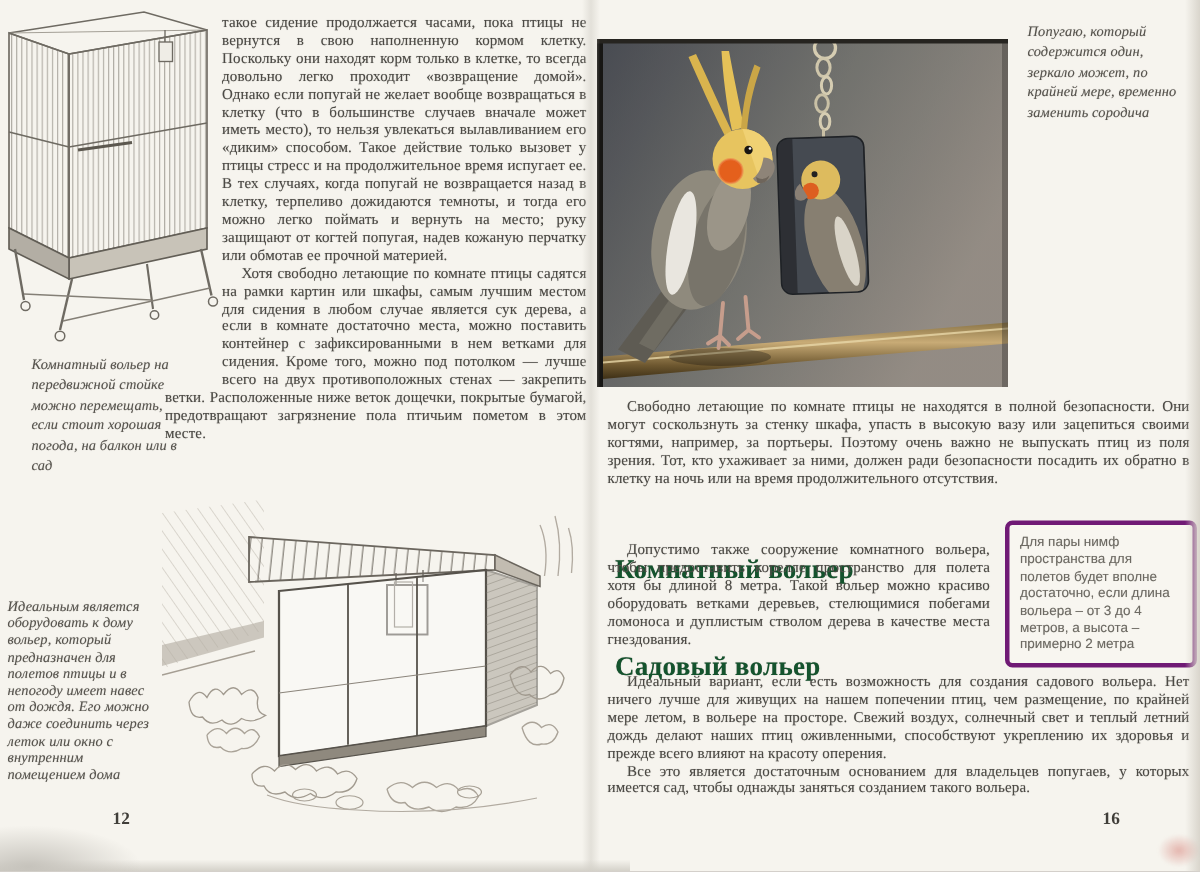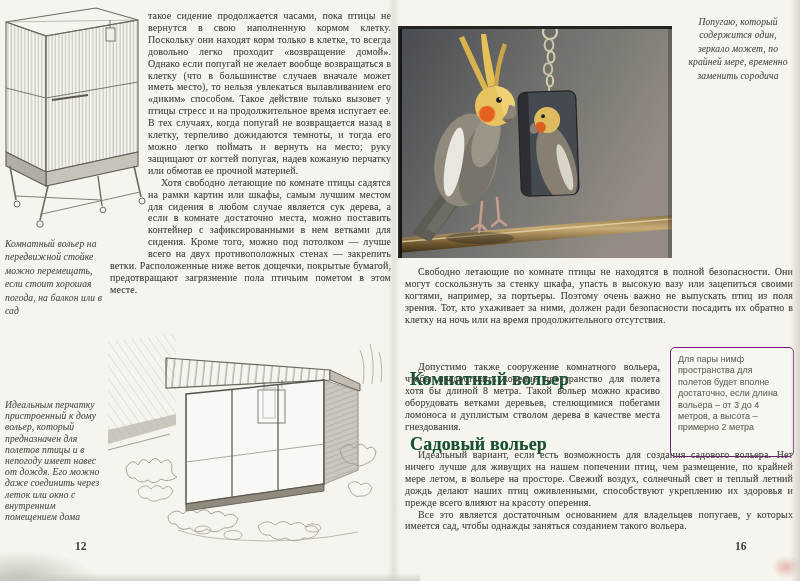--- a/index.html
+++ b/index.html
@@ -25,22 +25,22 @@
   }
   .cap-lh-big { line-height:13.4px; }
   .cap-lh-small { line-height:11.2px; }
   .sec-title {
     font-family:"Liberation Serif", serif; font-weight:bold;
     font-size:18px; color:#14532d; letter-spacing:.2px;
     text-shadow:0 0 .5px rgba(70,68,63,.5);
     margin-top:24px;
   }
   .tipbox {
-    border:1px solid #701a75; border-radius:5px;
-    background:#f8f6f0; padding:6px 7px 22px 7px;
+    border:3px solid #701a75; border-radius:5px;
+    background:#f8f6f0; padding:6px 7px 6px 7px;
     font-family:"Liberation Sans", sans-serif;
     font-size:9px; line-height:11.4px; color:#6d6a63;
     text-shadow:0 0 .5px rgba(110,107,100,.4);
   }
   .pagenum {
     font-family:"Liberation Serif", serif; font-weight:bold;
     font-size:11.5px; color:#403e39;
   }
   .col-spacer { float:left; width:38px; height:250px; }
 
@@ -112,21 +112,21 @@
       <circle cx="17" cy="204" r="3" fill="none" stroke="#6e6a62" stroke-width="1"></circle>
       <circle cx="103" cy="210" r="2.8" fill="none" stroke="#6e6a62" stroke-width="1"></circle>
     </svg>
 
     <div class="abs body-text" style="left:110px;top:10px;width:281px;">
       <div class="col-spacer"></div>
       <div>такое сидение продолжается часами, пока птицы не вернутся в свою наполненную кормом клетку. Поскольку они находят корм только в клетке, то всегда довольно легко проходит «возвращение домой». Однако если попугай не желает вообще возвращаться в клетку (что в большинстве случаев вначале может иметь место), то нельзя увлекаться вылавливанием его «диким» способом. Такое действие только вызовет у птицы стресс и на продолжительное время испугает ее. В тех случаях, когда попугай не возвращается назад в клетку, терпеливо дожидаются темноты, и тогда его можно легко поймать и вернуть на место; руку защищают от когтей попугая, надев кожаную перчатку или обмотав ее прочной материей.</div>
       <div class="indent">Хотя свободно летающие по комнате птицы садятся на рамки картин или шкафы, самым лучшим местом для сидения в любом случае является сук дерева, а если в комнате достаточно места, можно поставить контейнер с зафиксированными в нем ветками для сидения. Кроме того, можно под потолком — лучше всего на двух противоположных стенах — закрепить ветки. Расположенные ниже веток дощечки, покрытые бумагой, предотвращают загрязнение пола птичьим пометом в этом месте.</div>
     </div>
 
-    <div class="abs caption cap-lh-big" style="left:5px;top:237px;width:101px;">Комнатный вольер на передвижной стойке можно перемещать, если стоит хорошая погода, на балкон или в сад</div>
+    <div class="abs caption cap-lh-big" style="left:21px;top:237px;width:101px;">Комнатный вольер на передвижной стойке можно перемещать, если стоит хорошая погода, на балкон или в сад</div>
 
     <svg class="abs" style="left:108px;top:330px;" width="285" height="215" viewBox="0 0 285 215">
       <defs>
         <pattern id="hatchWall" width="7" height="7" patternUnits="userSpaceOnUse" patternTransform="rotate(-35)">
           <line x1="0" y1="0" x2="0" y2="7" stroke="#b2aba1" stroke-width="0.8"></line>
         </pattern>
         <pattern id="hatchSide" width="5" height="5" patternUnits="userSpaceOnUse" patternTransform="rotate(70)">
           <line x1="0" y1="0" x2="0" y2="5" stroke="#837d73" stroke-width="0.8"></line>
         </pattern>
         <pattern id="corr" width="7.5" height="20" patternUnits="userSpaceOnUse" patternTransform="rotate(6)">
@@ -162,21 +162,21 @@
       <path d="M150,196 q9,-8 17,-1 q8,-7 16,0 q9,-6 15,2 q9,-4 13,4 q-5,9 -15,7 q-10,6 -18,0 q-11,4 -16,-3 q-9,2 -12,-9" fill="none" stroke="#aaa398" stroke-width="0.9"></path>
       <path d="M232,120 q8,-10 14,-2 q7,-8 13,1 q6,-5 9,3 q-2,10 -9,11 q-8,6 -14,0 q-9,3 -13,-13" fill="none" stroke="#a19a8f" stroke-width="0.9"></path>
       <path d="M240,155 q7,-7 13,0 q7,-5 11,3 q-3,9 -11,8 q-9,3 -13,-11" fill="none" stroke="#aaa398" stroke-width="0.9"></path>
       <path d="M252,20 q6,14 3,34 M262,14 q5,18 2,40 M271,22 q4,12 2,30" fill="none" stroke="#b2aba1" stroke-width="0.9"></path>
       <ellipse cx="95" cy="200" rx="8" ry="4" fill="none" stroke="#a8a196" stroke-width="0.8"></ellipse>
       <ellipse cx="125" cy="205" rx="9" ry="4.5" fill="none" stroke="#a8a196" stroke-width="0.8"></ellipse>
       <ellipse cx="205" cy="198" rx="8" ry="4" fill="none" stroke="#a8a196" stroke-width="0.8"></ellipse>
       <path d="M70,200 q20,8 60,10 q60,4 120,-8" fill="none" stroke="#b2aba1" stroke-width="0.8"></path>
     </svg>
 
-    <div class="abs caption cap-lh-small" style="left:5px;top:399px;width:99px;">Идеальным перчатку пристроенный к дому вольер, который предназначен для полетов птицы и в непогоду имеет навес от дождя. Его можно даже соединить через леток или окно с внутренним помещением дома</div>
+    <div class="abs caption cap-lh-small" style="left:5px;top:399px;width:99px;">Идеальным является оборудовать к дому вольер, который предназначен для полетов птицы и в непогоду имеет навес от дождя. Его можно даже соединить через леток или окно с внутренним помещением дома</div>
 
     <div class="abs pagenum" style="left:28px;top:540px;margin-left:47px;">12</div>
   </div>
 
   <div class="abs" style="left:392px;top:0;width:408px;height:581px;">
 
     <svg class="abs" style="left:6px;top:26px;" width="274" height="232" viewBox="0 0 274 232">
       <defs>
         <linearGradient id="photobg" x1="0" y1="0" x2="1" y2="0.45">
           <stop offset="0" stop-color="#4b4e55"></stop>
@@ -252,21 +252,21 @@
           <path d="M84,176 L82,198 M82,198 l-8,5 M82,198 l6,6 M82,198 l-1,8"></path>
           <path d="M99,172 L101,194 M101,194 l-7,6 M101,194 l7,5"></path>
         </g>
       </g>
 
       <rect x="0" y="0" width="4" height="232" fill="#171614"></rect>
       <rect x="0" y="0" width="274" height="3" fill="#262420"></rect>
       <rect x="270" y="0" width="4" height="232" fill="rgba(40,38,34,0.35)"></rect>
     </svg>
 
-    <div class="abs caption cap-lh-big" style="left:293px;top:15px;width:106px;text-align:center;">Попугаю, который содержится один, зеркало может, по крайней мере, временно заменить сородича</div>
+    <div class="abs caption cap-lh-big" style="left:293px;top:15px;width:106px;">Попугаю, который содержится один, зеркало может, по крайней мере, временно заменить сородича</div>
 
     <div class="abs body-text indent" style="left:13px;top:266px;width:388px;">Свободно летающие по комнате птицы не находятся в полной безопасности. Они могут соскользнуть за стенку шкафа, упасть в высокую вазу или зацепиться своими когтями, например, за портьеры. Поэтому очень важно не выпускать птиц из поля зрения. Тот, кто ухаживает за ними, должен ради безопасности посадить их обратно в клетку на ночь или на время продолжительного отсутствия.</div>
 
     <div class="abs sec-title" style="left:18px;top:345px;">Комнатный вольер</div>
     <div class="abs body-text indent" style="left:13px;top:361px;width:255px;">Допустимо также сооружение комнатного вольера, чтобы предоставить корелле пространство для полета хотя бы длиной 8 метра. Такой вольер можно красиво оборудовать ветками деревьев, стелющимися побегами ломоноса и дуплистым стволом дерева в качестве места гнездования.</div>
 
     <div class="abs tipbox" style="left:278px;top:347px;width:108px;">
       <span>Для пары нимф пространства для полетов будет вполне достаточно, если длина вольера – от 3 до 4 метров, а высота – примерно 2 метра</span>
     </div>
 

